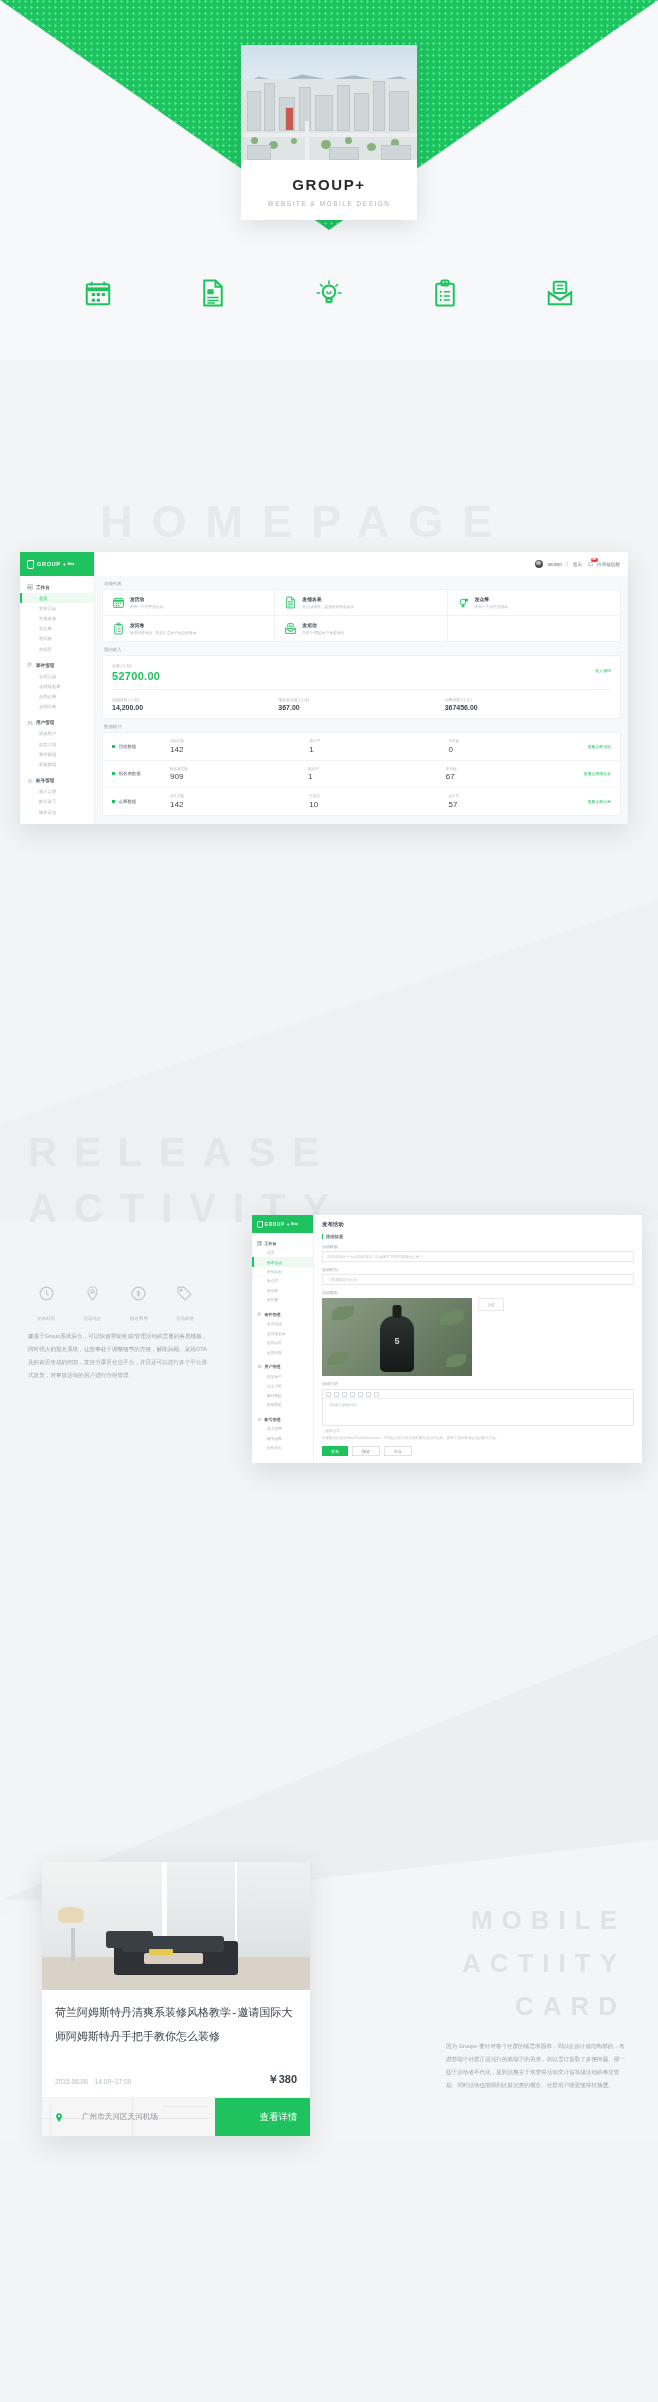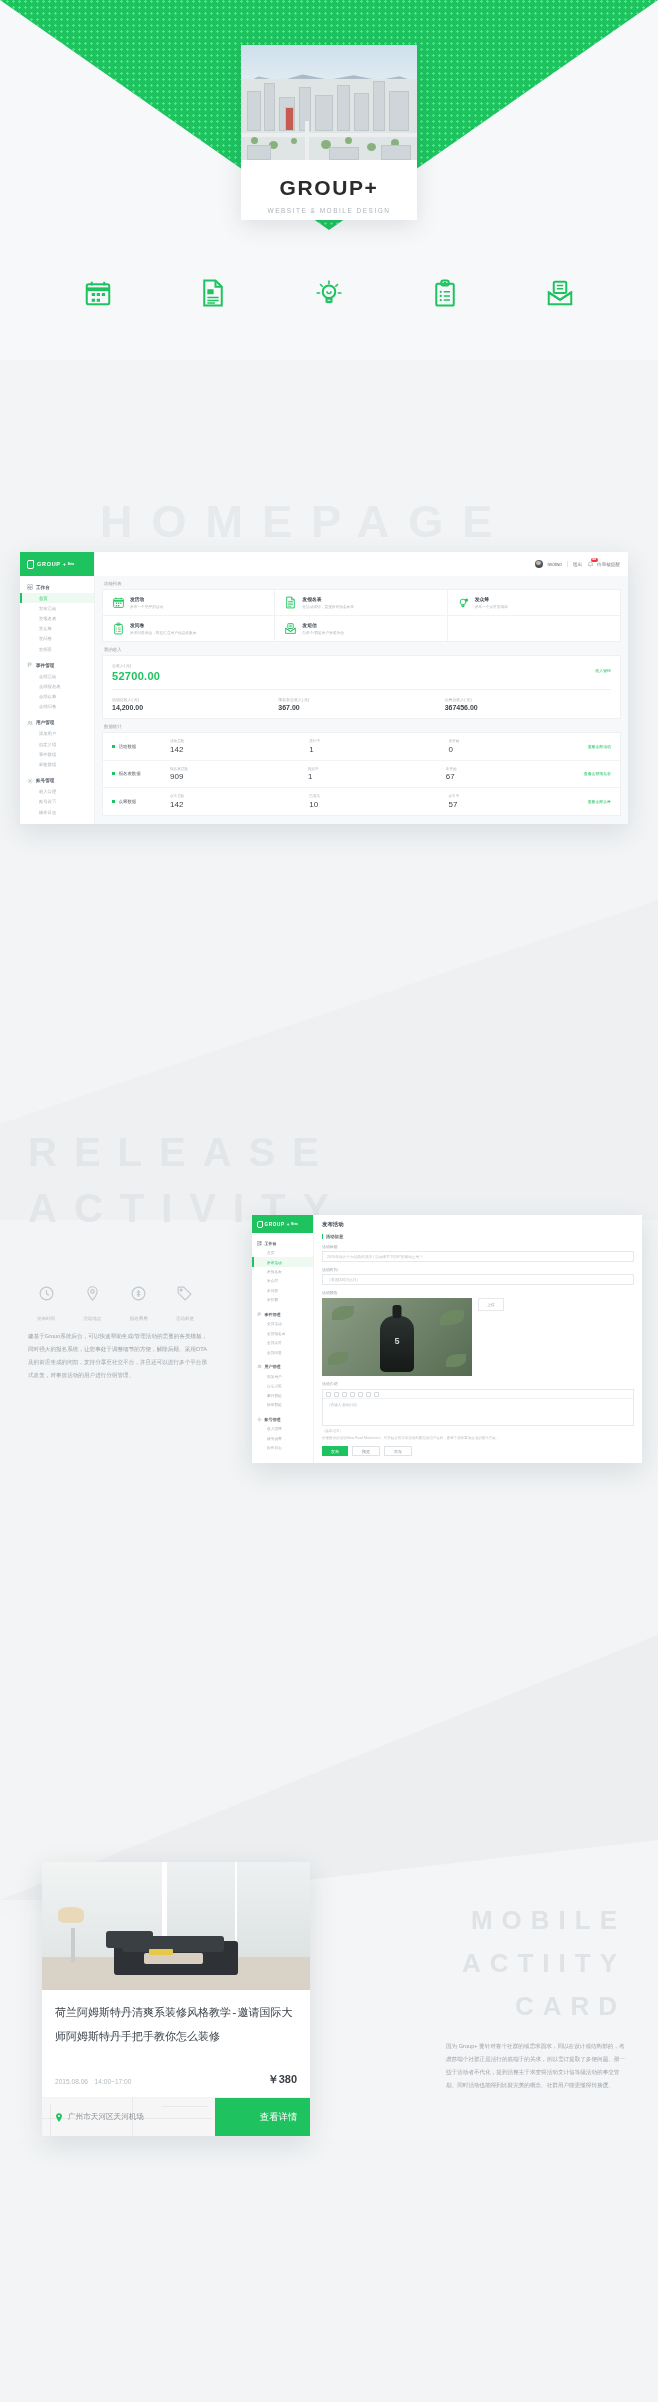--- a/index.html
+++ b/index.html
@@ -27,21 +27,21 @@
   }
   .hero-photo { position:relative; width:176px; height:115px; overflow:hidden; background:#b9c6cf; }
   .sky { position:absolute; inset:0 0 62% 0; background:linear-gradient(#cfe0ec,#e5edf2); }
   .mount { position:absolute; left:0; right:0; top:26px; height:14px;
     background:linear-gradient(#9fb3c0,#b7c6d0);
     clip-path:polygon(0 100%,10% 40%,22% 72%,35% 25%,50% 62%,64% 30%,78% 66%,90% 38%,100% 78%,100% 100%); }
   .city { position:absolute; left:0; right:0; top:34px; bottom:0; background:#dfe4e4; }
   .bld { position:absolute; background:#cfd6d9; border:0.5px solid #bfc7cb; }
   .grn { position:absolute; background:#7aa86c; border-radius:50%; opacity:.85; }
   .road { position:absolute; background:#eceeef; }
-  .hero-title { text-align:center; padding-top:16px; font-size:21px; font-weight:bold; letter-spacing:1.6px; color:#2b2b2b; }
+  .hero-title { text-align:center; padding-top:16px; font-size:15px; font-weight:bold; letter-spacing:1.6px; color:#2b2b2b; }
   .hero-sub { text-align:center; margin-top:7px; font-size:6.5px; letter-spacing:1.5px; color:#adb3b6; }
 
   
   .icon-row { position:absolute; top:258px; left:0; width:658px; height:70px;
     display:flex; justify-content:space-around; align-items:center; padding:0 40px; }
   .ico { width:30px; height:30px; }
   .ico svg { width:100%; height:100%; display:block; }
 
   
   .ghost { position:absolute; font-weight:bold; color:#e4e8ea; letter-spacing:13px;
@@ -184,21 +184,21 @@
   .lampshade{position:absolute;left:6%;bottom:52%;width:26px;height:16px;background:#e9d9b8;border-radius:40% 40% 6px 6px;}
   .tbl{position:absolute;left:38%;bottom:20%;width:22%;height:9%;background:#d8cfc0;border-radius:2px;}
   .yellow{position:absolute;left:40%;bottom:27%;width:9%;height:5%;background:#e8c84a;border-radius:1px;}
   .mc-body { padding:11px 13px 10px 13px; }
   .mc-t { font-size:11px; color:#3a4148; line-height:24px;font-family:Liberation Mono, monospace; }
   .mc-meta { display:flex; justify-content:space-between; align-items:flex-end; margin-top:23px; }
   .mc-date { font-size:6.6px; color:#b4babf; }
   .mc-price { font-size:11px; color:#3a4148; font-weight:bold; }
   .mc-foot { display:flex; border-top:1px solid #f1f2f3; }
   .mc-loc { flex:1; position:relative; height:38px; overflow:hidden; background:#f6f6f6;
-    display:flex; align-items:center; padding-left:12px; gap:4px; }
+    display:flex; align-items:center; padding-left:12px; gap:18px; }
   .mapline{position:absolute;background:#e9e9e9;}
   .pin { width:10px; height:13px; position:relative; z-index:2; flex:0 0 10px; }
   .pin svg{width:100%;height:100%;display:block;}
   .loc-t { font-size:7.6px; color:#8d9399; z-index:2; position:relative; }
   .mc-cta { width:95px; background:#1ec35f; color:#fff; font-size:9.4px;
     display:flex; align-items:center; justify-content:center;padding-left:32px; }
   .mc-para { position:absolute; right:32px; top:2040px; width:180px; font-size:5.6px;
     line-height:13px; color:#9ba2a8; text-align:left; }
 </style>
 </head>

